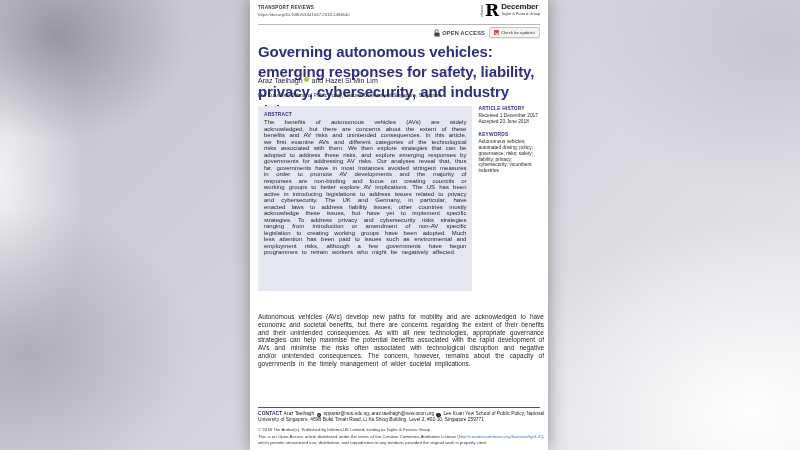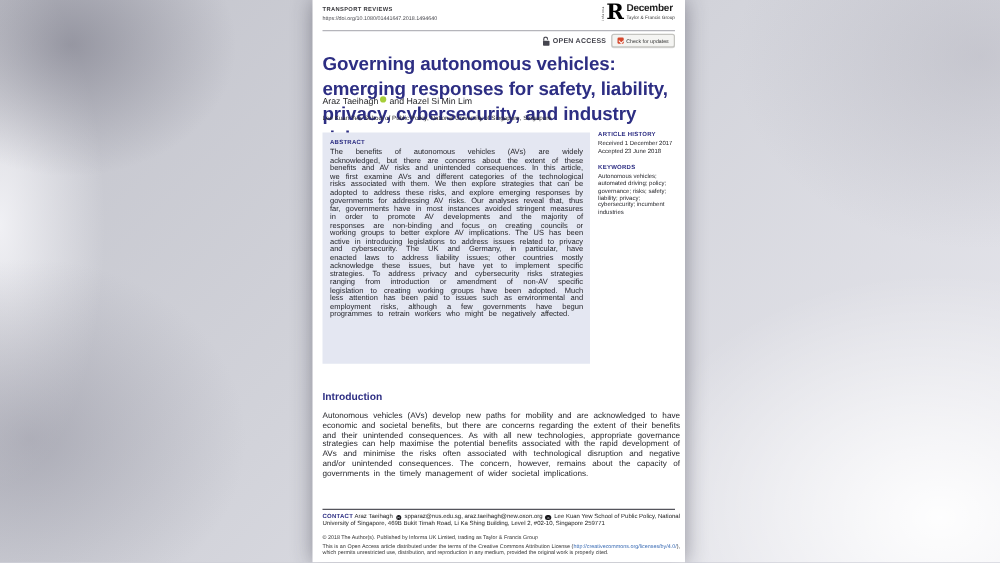--- a/index.html
+++ b/index.html
@@ -152,21 +152,20 @@
         <div class="side-text">Accepted 23 June 2018</div>
       </div>
       <div class="side-block">
         <div class="mini-heading">KEYWORDS</div>
         <div class="side-text">Autonomous vehicles; automated driving; policy; governance; risks; safety; liability; privacy; cybersecurity; incumbent industries</div>
       </div>
     </div>
   </div>
 
   <div class="intro">
-    <div class="intro-heading">Introduction</div>
     <div class="intro-text">Autonomous vehicles (AVs) develop new paths for mobility and are acknowledged to have economic and societal benefits, but there are concerns regarding the extent of their benefits and their unintended consequences. As with all new technologies, appropriate governance strategies can help maximise the potential benefits associated with the rapid development of AVs and minimise the risks often associated with technological disruption and negative and/or unintended consequences. The concern, however, remains about the capacity of governments in the timely management of wider societal implications.</div>
   </div>
 
   <div class="footer-rule"></div>
   <div class="footer">
     <div class="contact-line">
       <span class="contact-label">CONTACT</span>
       <span>Araz Taeihagh</span>
       <span class="c-icon">✉</span>
       <span>spparaz@nus.edu.sg, araz.taeihagh@new.oxon.org</span>

